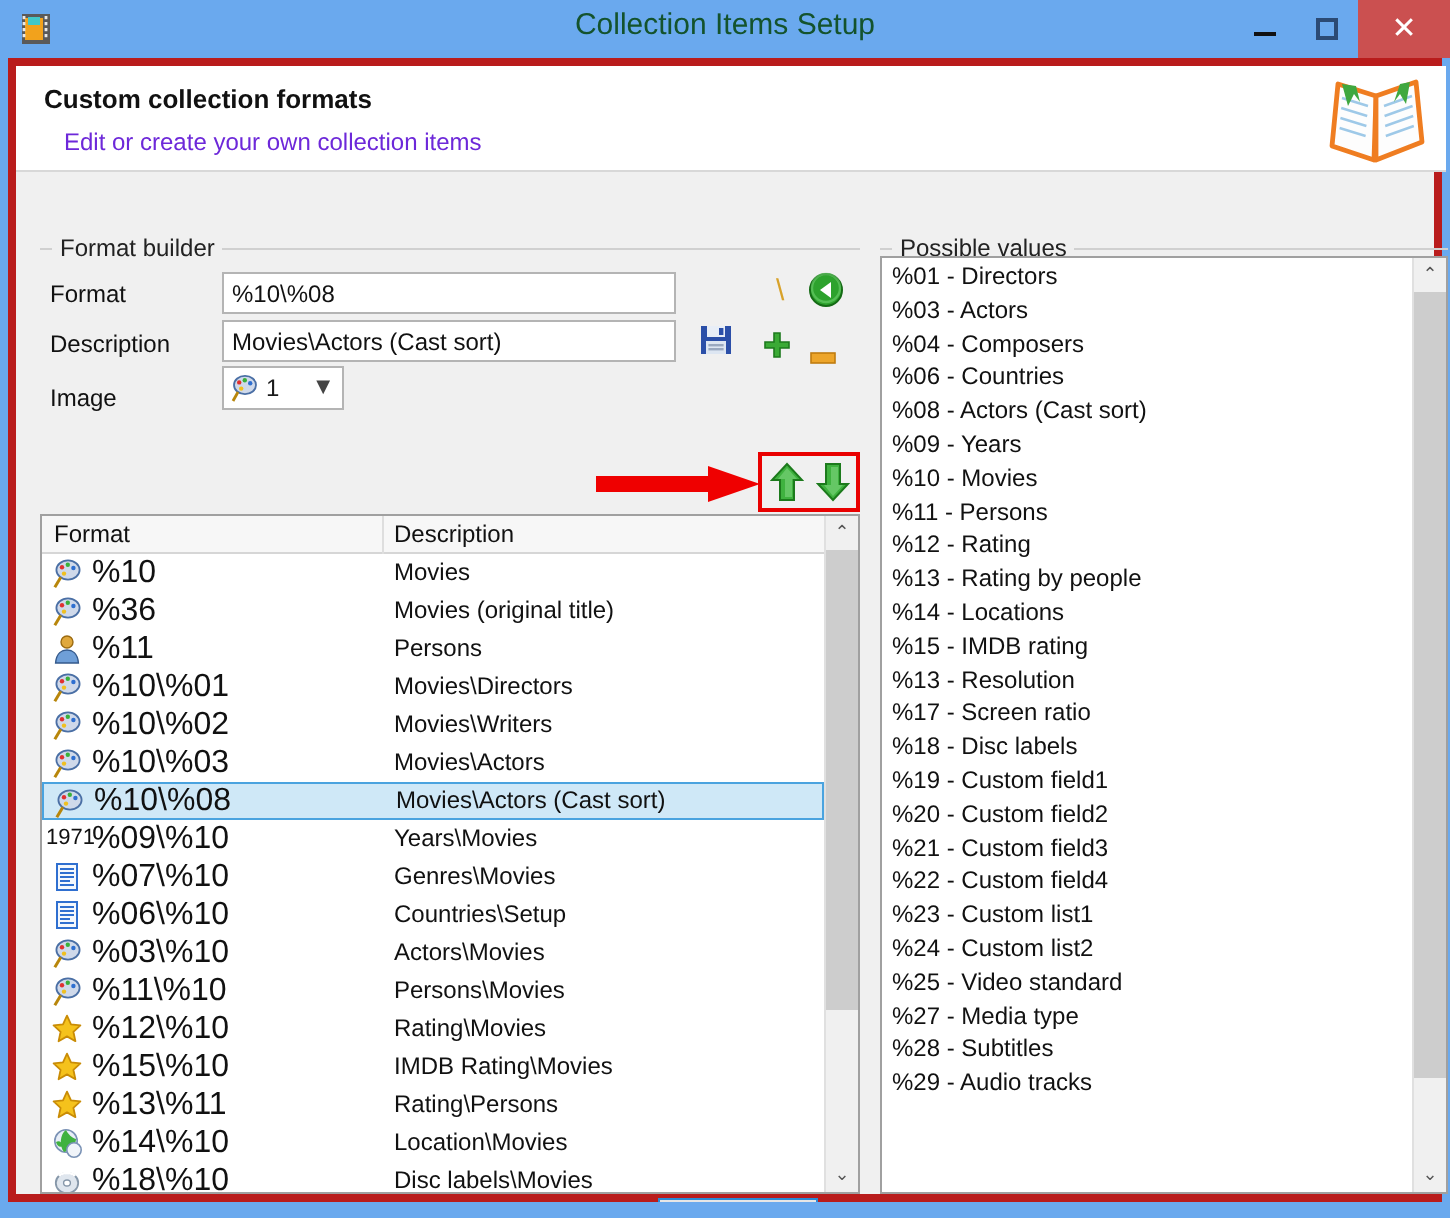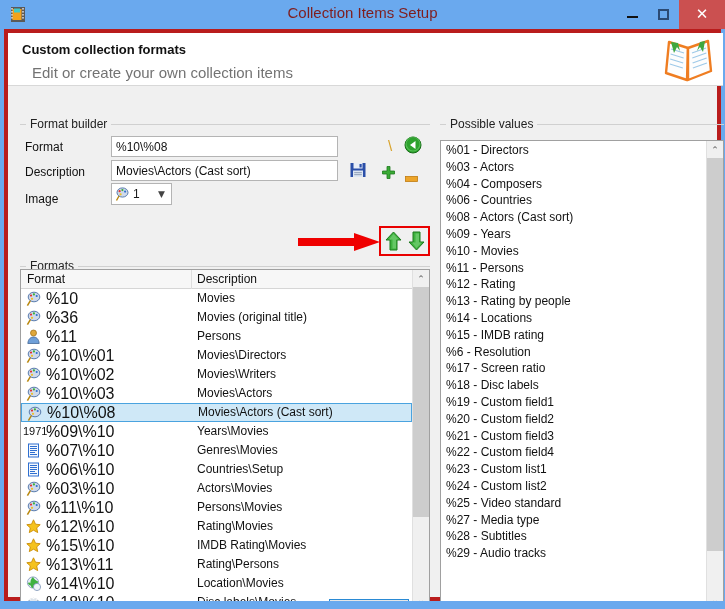--- a/index.html
+++ b/index.html
@@ -20,21 +20,21 @@
   
   .titlebar{
     position:absolute;left:0;top:0;width:725px;height:29px;
     background:#6aa9ee;
   }
   .app-icon{
     position:absolute;left:9px;top:5px;width:19px;height:19px;
   }
   .title-text{
     position:absolute;left:0;top:4px;width:725px;
-    text-align:center;font-size:15px;color:#7f1d1d;
+    text-align:center;font-size:15px;color:#14532d;
     font-family:"Liberation Sans", sans-serif;
   }
   .win-btn{
     position:absolute;top:0;height:29px;
     display:flex;align-items:center;justify-content:center;
     cursor:default;
   }
   .btn-min{left:617px;width:31px;}
   .btn-max{left:648px;width:31px;}
   .btn-close{left:679px;width:46px;background:#cb5050;}
@@ -54,21 +54,21 @@
     background:#ffffff;
     border-bottom:1px solid #d8d8d8;
     box-sizing:border-box;
   }
   .header-title{
     position:absolute;left:14px;top:9px;
     font-size:13px;font-weight:bold;color:#111;
   }
   .header-sub{
     position:absolute;left:24px;top:31px;
-    font-size:15px;color:#737373;
+    font-size:12px;color:#6d28d9;
   }
   .book-icon{
     position:absolute;right:8px;top:2px;width:54px;height:48px;
   }
   
   .group{position:absolute;}
   .group-line{
     position:absolute;left:0;top:7px;width:100%;height:1px;
     background:#d0d0d0;
   }
@@ -116,21 +116,21 @@
   .red-box{
     position:absolute;left:371px;top:193px;width:51px;height:30px;
     border:2px solid #e90000;box-sizing:border-box;background:#f0f0f0;
   }
   .updown{position:absolute;width:17px;height:20px;}
   #up-arrow{left:377px;top:198px;}
   #down-arrow{left:400px;top:198px;}
   
   .listbox{
     position:absolute;background:#fff;border:1px solid #a0a0a0;
-    box-sizing:border-box;overflow:hidden;margin-top:12px;
+    box-sizing:border-box;overflow:hidden;
   }
   #formats-list{left:12px;top:224px;width:410px;height:340px;}
   .lv-head{
     position:absolute;left:0;top:0;width:100%;height:19px;
     background:#f7f7f7;border-bottom:1px solid #d6d6d6;box-sizing:border-box;
   }
   .lv-head .col{position:absolute;top:2px;font-size:12px;color:#111;}
   .lv-head .col.c1{left:6px;}
   .lv-head .col.c2{left:176px;}
   .lv-head .sep{position:absolute;top:0;left:170px;width:1px;height:19px;background:#dedede;}
@@ -515,21 +515,21 @@
           <div class="pv-row">%04 - Composers</div>
           <div class="pv-row">%06 - Countries</div>
           <div class="pv-row">%08 - Actors (Cast sort)</div>
           <div class="pv-row">%09 - Years</div>
           <div class="pv-row">%10 - Movies</div>
           <div class="pv-row">%11 - Persons</div>
           <div class="pv-row">%12 - Rating</div>
           <div class="pv-row">%13 - Rating by people</div>
           <div class="pv-row">%14 - Locations</div>
           <div class="pv-row">%15 - IMDB rating</div>
-          <div class="pv-row">%6 - Resolution</div>
+          <div class="pv-row">%13 - Resolution</div>
           <div class="pv-row">%17 - Screen ratio</div>
           <div class="pv-row">%18 - Disc labels</div>
           <div class="pv-row">%19 - Custom field1</div>
           <div class="pv-row">%20 - Custom field2</div>
           <div class="pv-row">%21 - Custom field3</div>
           <div class="pv-row">%22 - Custom field4</div>
           <div class="pv-row">%23 - Custom list1</div>
           <div class="pv-row">%24 - Custom list2</div>
           <div class="pv-row">%25 - Video standard</div>
           <div class="pv-row">%27 - Media type</div>

